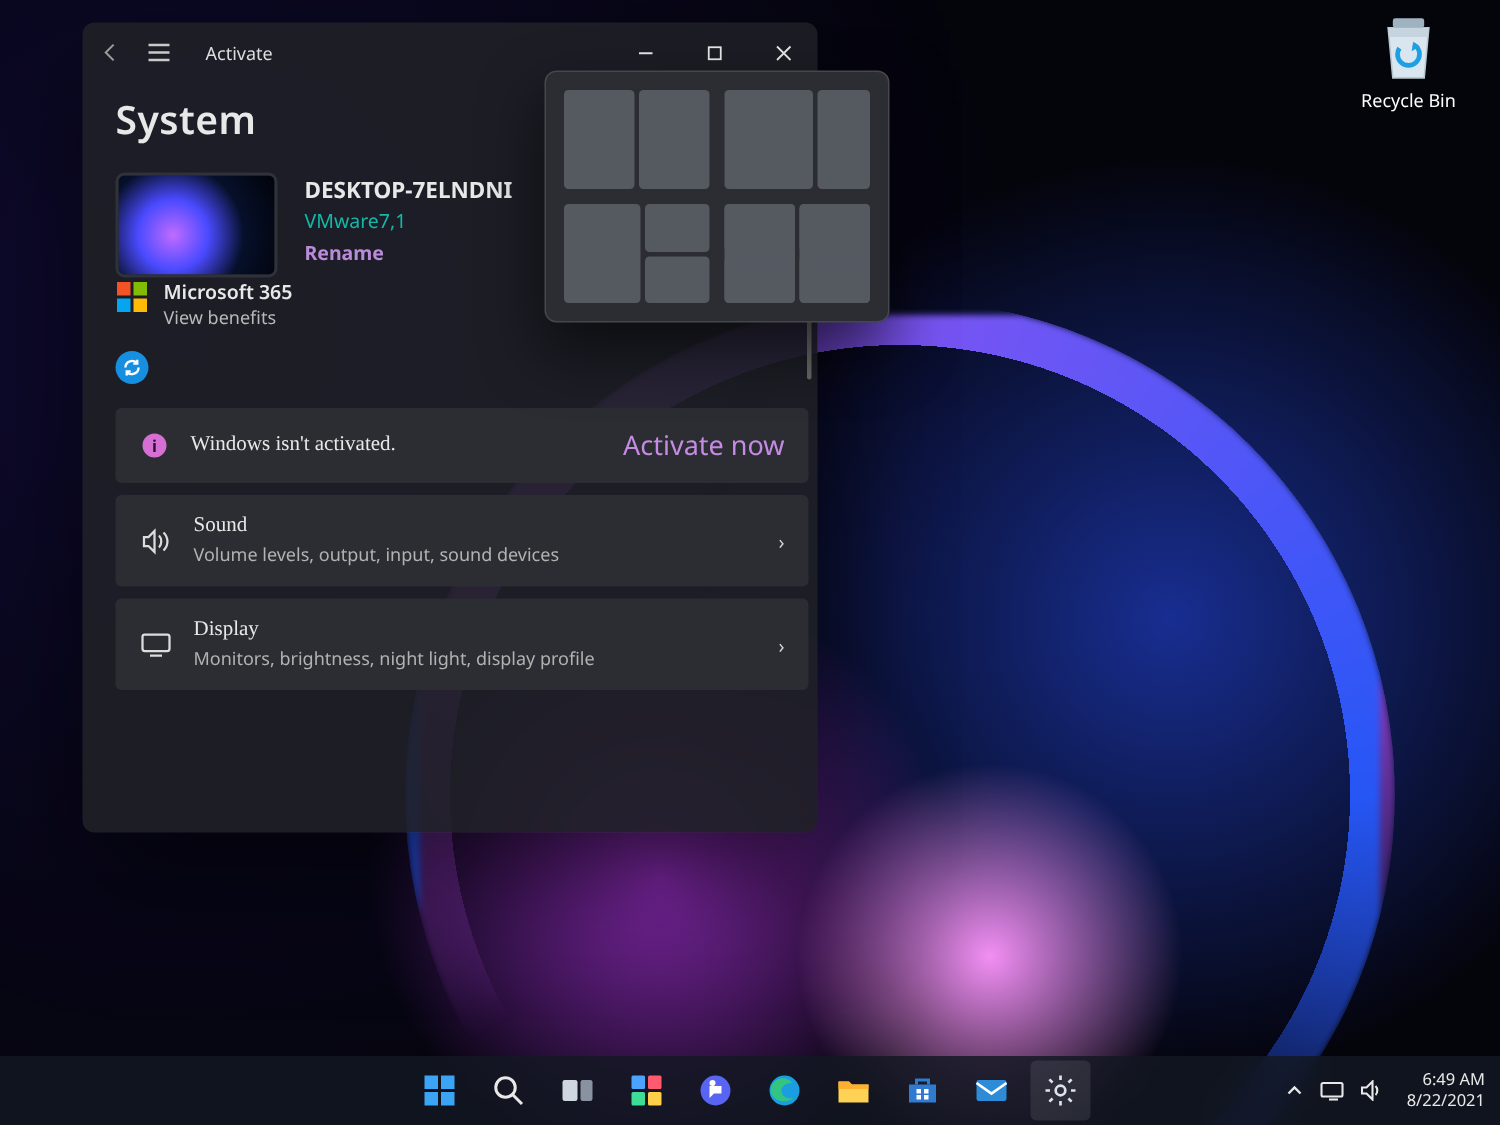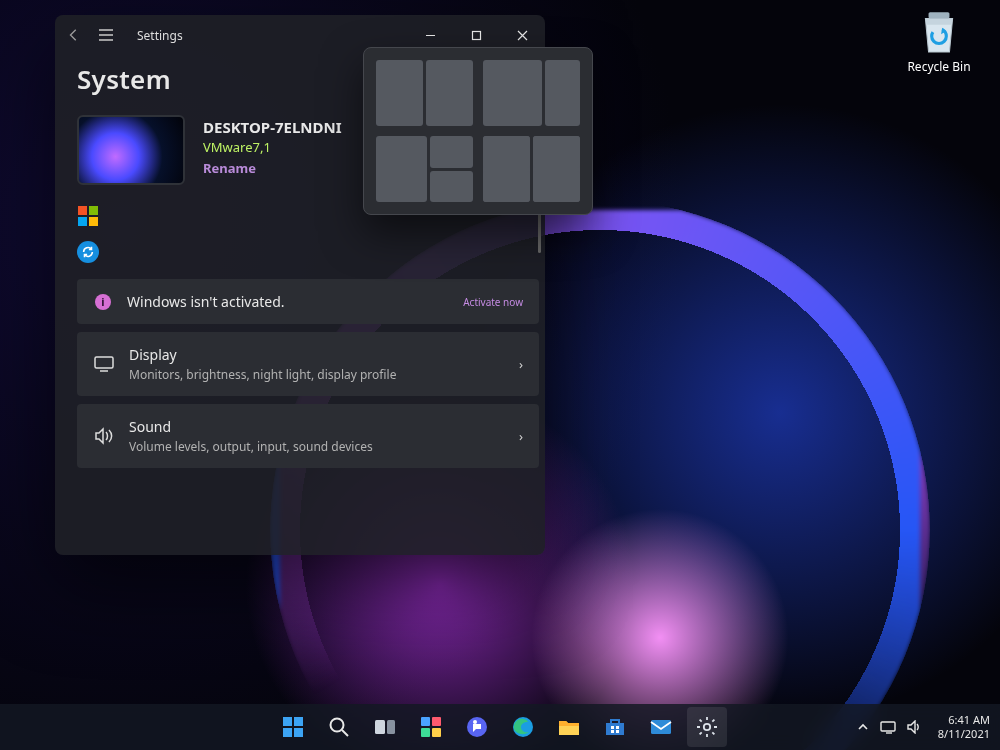--- a/index.html
+++ b/index.html
@@ -48,52 +48,52 @@
   .tb-left { display:flex; align-items:center; gap:14px; }
   .tb-back, .tb-menu { width:18px; height:18px; display:flex; align-items:center; justify-content:center; color:#999; }
   .tb-title { margin-left:8px; color:#ddd; }
   .tb-spacer { flex:1; }
   .winbtn { width:46px; height:30px; display:flex; align-items:center; justify-content:center; color:#eee; }
 
   .page { padding: 6px 6px 0 22px; height: calc(100% - 40px); overflow:hidden; position:relative; }
   .page-title { font-size:26px; font-weight:600; margin-bottom:18px; letter-spacing:0.3px;}
   .scroll-indicator { position:absolute; right:4px; top:88px; width:3px; height:110px; background:#666; border-radius:2px; }
 
-  .device-row { display:flex; gap:18px; margin-bottom:18px; align-items:flex-start; }
+  .device-row { display:flex; gap:18px; align-items:flex-start; }
   .device-thumb { width:108px; height:70px; border-radius:6px; position:relative; overflow:hidden;
     background: radial-gradient(circle at 35% 60%, #c06bff 0%, #4a4aff 30%, #06102a 60%, #02030a 100%);
     border:2px solid #2f3238; }
   .device-meta { padding-top:2px; }
   .device-name { font-size:15px; font-weight:700; }
-  .device-sub { font-size:13px; color:#bef264; margin-top:1px; }
+  .device-sub { font-size:13px; color:#14b8a6; margin-top:1px; }
   .device-rename { font-size:13px; color:#b98bd9; margin-top:3px;font-weight:bold; }
 
   .quick-row { display:flex; gap:40px; margin-bottom:14px; }
   .ql { display:flex; gap:10px; align-items:flex-start; }
   .ql-icon { width:22px; height:22px; margin-top:2px; display:flex; align-items:center; justify-content:center; }
   .ql-title { font-size:13px; font-weight:600; }
   .ql-sub { font-size:12px; color:#b9b9b9; display:flex; align-items:center; gap:5px;}
   .dot-purple { width:5px; height:5px; border-radius:50%; background:#b07dd6; display:inline-block; }
 
   .m365 { display:grid; grid-template-columns:1fr 1fr; grid-template-rows:1fr 1fr; width:20px; height:20px; gap:2px; }
   .m365 span:nth-child(1){background:#f35325;} .m365 span:nth-child(2){background:#81bc06;}
   .m365 span:nth-child(3){background:#05a6f0;} .m365 span:nth-child(4){background:#ffba08;}
 
   .update-row { display:flex; gap:10px; align-items:flex-start; margin-bottom:16px; }
   .update-icon { width:22px; height:22px; border-radius:50%; background:#168fe0; display:flex; align-items:center; justify-content:center; color:#fff; font-size:13px;}
 
   .card { background:#2b2d33; border-radius:4px; padding:13px 16px; margin-bottom:8px; display:flex; align-items:center; gap:14px; }
   .card .ci { width:22px; display:flex; justify-content:center; color:#ddd; }
   .card .ct { flex:1; }
-  .card .ct .t1 { font-size:14px; }
+  .card .ct .t1 { font-size:14px;font-family:Liberation Serif, serif; }
   .card .ct .t2 { font-size:12px; color:#b2b2b2; margin-top:2px;}
   .card .chev { color:#d0d0d0; font-size:13px;}
   .activate-card .ci { width:20px; }
   .info-dot { width:16px; height:16px; border-radius:50%; background:#d66fd4; display:flex; align-items:center; justify-content:center; font-size:11px; font-weight:700; color:#2a1030;}
-  .activate-link { color:#c58be3; font-size:10px;text-align:center; }
+  .activate-link { color:#c58be3; font-size:18px;text-align:center; }
 
   
   .snap-flyout {
     position:absolute; left:363px; top:47px; width:230px; height:168px;
     background:#2b2d32; border:1px solid #45474d; border-radius:8px;
     padding:12px; display:grid; grid-template-columns:1fr 1fr; grid-template-rows:1fr 1fr; gap:10px;
     box-shadow: 0 18px 40px rgba(0,0,0,0.55);
   }
   .snap-opt { display:flex; gap:3px; }
   .snap-opt .cell, .snap-opt .col { background:#555960; border-radius:3px; }
@@ -148,21 +148,21 @@
       <div class="tb-back">
         <svg width="14" height="14" viewBox="0 0 16 16">
             <path d="M10 2 L4 8 L10 14" fill="none" stroke="#9a9a9a" stroke-width="1.6"></path>
           </svg>
       </div>
       <div class="tb-menu">
         <svg width="16" height="14" viewBox="0 0 16 14">
             <path d="M1 2h14M1 7h14M1 12h14" stroke="#c9c9c9" stroke-width="1.6"></path>
           </svg>
       </div>
-      <div class="tb-title">Settings</div>
+      <div class="tb-title">Activate</div>
     </div>
     <div class="tb-spacer"></div>
     <div class="winbtn">
       <svg width="11" height="11" viewBox="0 0 11 11">
           <path d="M1 5.5h9" stroke="#e8e8e8" stroke-width="1.2"></path>
         </svg>
     </div>
     <div class="winbtn">
       <svg width="11" height="11" viewBox="0 0 11 11">
           <rect x="1.5" y="1.5" width="8" height="8" fill="none" stroke="#e8e8e8" stroke-width="1.2"></rect>
@@ -191,20 +191,24 @@
     <div class="quick-row">
       <div class="ql">
         <div class="ql-icon">
           <div class="m365">
               <span></span>
               <span></span>
               <span></span>
               <span></span>
             </div>
         </div>
+        <div>
+          <div class="ql-title">Microsoft 365</div>
+          <div class="ql-sub">View benefits</div>
+        </div>
       </div>
     </div>
 
     <div class="update-row">
       <div class="update-icon">
         <svg width="14" height="14" viewBox="0 0 16 16">
             <path d="M3 8a5 5 0 0 1 9-3M13 8a5 5 0 0 1-9 3" fill="none" stroke="#fff" stroke-width="1.8"></path>
             <path d="M12 2v3h-3M4 14v-3h3" fill="none" stroke="#fff" stroke-width="1.8"></path>
           </svg>
       </div>
@@ -215,42 +219,42 @@
           <div class="info-dot">i</div>
         </div>
       <div class="ct">
           <div class="t1">Windows isn't activated.</div>
         </div>
       <div class="activate-link">Activate now</div>
     </div>
 
     <div class="card">
       <div class="ci">
+        <svg width="20" height="18" viewBox="0 0 20 18">
+            <path d="M2 6h3l4-4v14l-4-4H2z" fill="none" stroke="#ddd" stroke-width="1.5"></path>
+            <path d="M12 5c2 2 2 6 0 8M15 3c3.5 3.5 3.5 8.5 0 12" fill="none" stroke="#ddd" stroke-width="1.5"></path>
+          </svg>
+      </div>
+      <div class="ct">
+        <div class="t1">Sound</div>
+        <div class="t2">Volume levels, output, input, sound devices</div>
+      </div>
+      <div class="chev chev-right"></div>
+    </div>
+
+    <div class="card">
+      <div class="ci">
         <svg width="20" height="16" viewBox="0 0 20 16">
             <rect x="1" y="1" width="18" height="11" rx="1.5" fill="none" stroke="#ddd" stroke-width="1.5"></rect>
             <path d="M6 15h8" stroke="#ddd" stroke-width="1.5"></path>
           </svg>
       </div>
       <div class="ct">
         <div class="t1">Display</div>
         <div class="t2">Monitors, brightness, night light, display profile</div>
-      </div>
-      <div class="chev chev-right"></div>
-    </div>
-
-    <div class="card">
-      <div class="ci">
-        <svg width="20" height="18" viewBox="0 0 20 18">
-            <path d="M2 6h3l4-4v14l-4-4H2z" fill="none" stroke="#ddd" stroke-width="1.5"></path>
-            <path d="M12 5c2 2 2 6 0 8M15 3c3.5 3.5 3.5 8.5 0 12" fill="none" stroke="#ddd" stroke-width="1.5"></path>
-          </svg>
-      </div>
-      <div class="ct">
-        <div class="t1">Sound</div>
-        <div class="t2">Volume levels, output, input, sound devices</div>
       </div>
       <div class="chev chev-right"></div>
     </div>
   </div>
 </div>
 
 <div class="snap-flyout">
   <div class="snap-opt two">
       <div class="cell"></div>
       <div class="cell"></div>
@@ -363,17 +367,17 @@
           <path d="M6 13h6" stroke="#e8e8e8" stroke-width="1.4"></path>
         </svg>
     </div>
     <div class="tray-ico">
       <svg width="16" height="14" viewBox="0 0 16 14">
           <path d="M1 5h3l4-4v12l-4-4H1z" fill="none" stroke="#e8e8e8" stroke-width="1.4"></path>
           <path d="M10 4c1.6 1.6 1.6 4.4 0 6" fill="none" stroke="#e8e8e8" stroke-width="1.4"></path>
         </svg>
     </div>
     <div class="clock">
-      <div>6:41 AM</div>
-      <div>8/11/2021</div>
+      <div>6:49 AM</div>
+      <div>8/22/2021</div>
     </div>
   </div>
 </div>
 
 </body></html>

